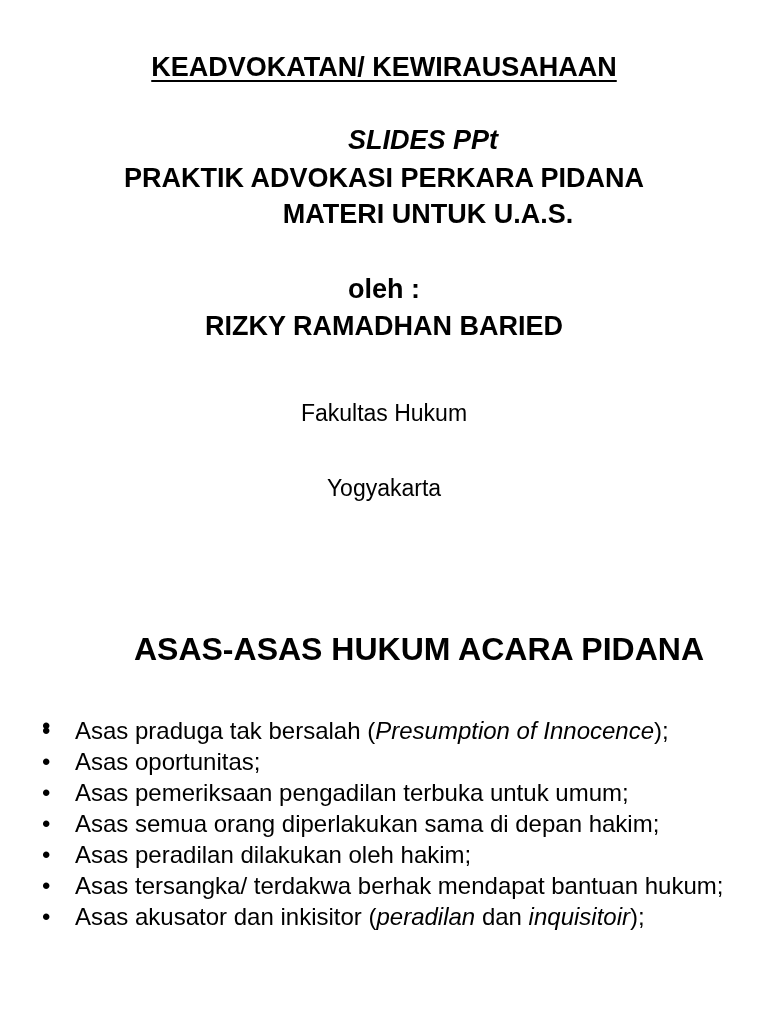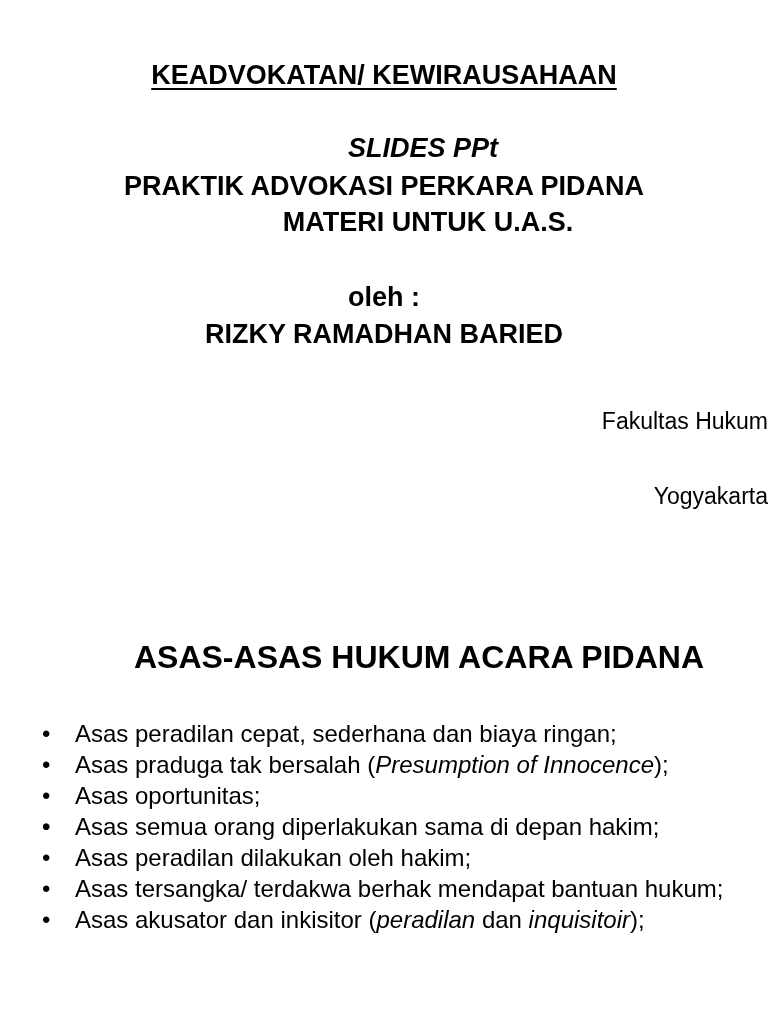--- a/index.html
+++ b/index.html
@@ -1,27 +1,27 @@
 <!DOCTYPE html>
 <html><head>
 <meta charset="utf-8">
 <style>
   html, body { margin:0; padding:0; background:#ffffff; }
   body { width:768px; height:1024px; overflow:hidden; position:relative;
          font-family:"Liberation Sans", sans-serif; color:#000; }
-  .page { position:absolute; left:0; top:12px; width:768px; height:788px;text-decoration:underline; }
+  .page { position:absolute; left:0; top:4px; width:768px; height:788px;text-decoration:underline; }
   .center { position:absolute; left:0; width:768px; text-align:center; }
   .h1 { top:48px; font-size:27px; font-weight:bold; text-decoration:underline; text-underline-offset:4px; }
   .h2i { top:121px; font-size:27px; font-weight:bold; font-style:italic;padding-left:39px; }
   .h2 { font-size:27px; font-weight:bold; }
   .t1 { top:159px; }
   .t2 { top:195px;margin-left:44px; }
   .oleh { top:270px; font-size:27px; font-weight:bold; }
   .author { top:307px; font-size:27px; font-weight:bold;text-align:center; }
-  .inst { font-size:23px;text-align:right; }
+  .inst { font-size:23px; }
   .i1 { top:396px; }
   .i2 { top:433px; }
   .i3 { top:471px; }
   .title2 { top:627px; font-size:32px; font-weight:bold;padding-left:35px; }
   ul.bullets { position:absolute; left:40px; top:709px; width:710px; margin:0; padding:0; list-style:none; }
   ul.bullets li { position:relative; padding-left:35px; font-size:24px; line-height:26px; margin-bottom:5px; }
   ul.bullets li .dot { position:absolute; left:2px; top:0; }
   em { font-style:italic; }
 </style>
 </head>
@@ -37,32 +37,32 @@
   <div class="center author">RIZKY RAMADHAN BARIED</div>
 
   <div class="center inst i1">Fakultas Hukum</div>
   <div class="center inst i3">Yogyakarta</div>
 
   <div class="center title2">ASAS-ASAS HUKUM ACARA PIDANA</div>
 
   <ul class="bullets">
     <li>
       <span class="dot">•</span>
-      <span>Asas peradilan cepat, sederhana dan biaya ringan;</span>
     </li>
     <li>
       <span class="dot">•</span>
       <span>Asas praduga tak bersalah (</span><em>Presumption of Innocence</em><span>);</span>
     </li>
     <li>
       <span class="dot">•</span>
       <span>Asas oportunitas;</span>
     </li>
     <li>
       <span class="dot">•</span>
+      <span>Asas pemeriksaan pengadilan terbuka untuk umum;</span>
     </li>
     <li>
       <span class="dot">•</span>
       <span>Asas semua orang diperlakukan sama di depan hakim;</span>
     </li>
     <li>
       <span class="dot">•</span>
       <span>Asas peradilan dilakukan oleh hakim;</span>
     </li>
     <li>

